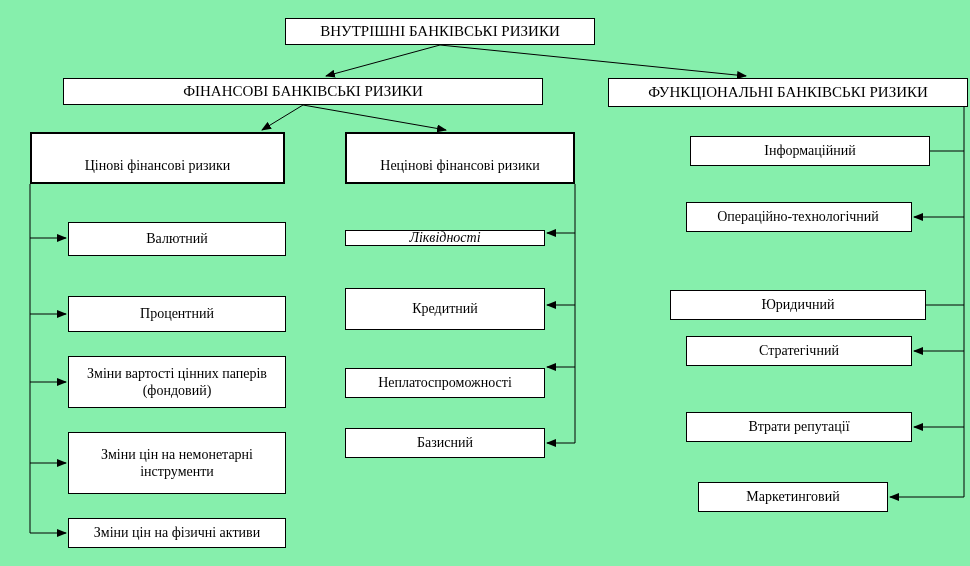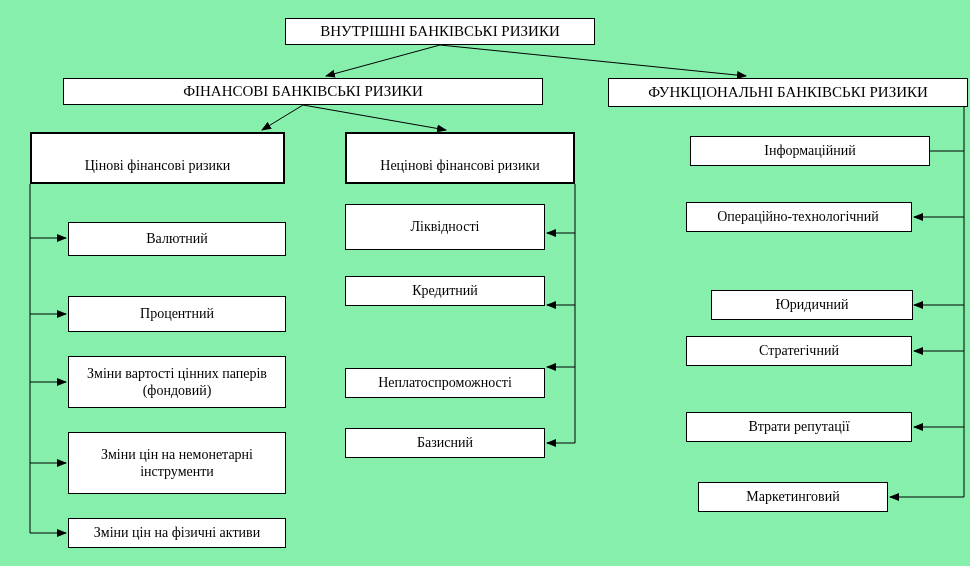--- a/index.html
+++ b/index.html
@@ -95,25 +95,25 @@
 
   <div class="box group" style="left:30px; top:132px; width:255px; height:52px;">Цінові фінансові ризики</div>
   <div class="box group" style="left:345px; top:132px; width:230px; height:52px;">Нецінові фінансові ризики</div>
 
   <div class="box" style="left:68px; top:222px; width:218px; height:34px;">Валютний</div>
   <div class="box" style="left:68px; top:296px; width:218px; height:36px;">Процентний</div>
   <div class="box" style="left:68px; top:356px; width:218px; height:52px;">Зміни вартості цінних паперів (фондовий)</div>
   <div class="box" style="left:68px; top:432px; width:218px; height:62px;">Зміни цін на немонетарні інструменти</div>
   <div class="box" style="left:68px; top:518px; width:218px; height:30px;">Зміни цін на фізичні активи</div>
 
-  <div class="box" style="left:345px; top:204px; width:200px; height:46px;">Ліквідності</div>
-  <div class="box" style="left:345px; top:276px; width:200px; height:30px;">Кредитний</div>
+  <div class="box" style="left:345px; top:230px; width:200px; height:16px;font-style:italic;">Ліквідності</div>
+  <div class="box" style="left:345px; top:288px; width:200px; height:42px;">Кредитний</div>
   <div class="box" style="left:345px; top:352px; width:200px; height:30px;margin-top:16px;">Неплатоспроможності</div>
   <div class="box" style="left:345px; top:428px; width:200px; height:30px;">Базисний</div>
 
   <div class="box" style="left:690px; top:136px; width:240px; height:30px;">Інформаційний</div>
   <div class="box" style="left:686px; top:202px; width:226px; height:30px;padding-left:6px;">Операційно-технологічний</div>
-  <div class="box" style="left:711px; top:290px; width:202px; height:30px;">Юридичний</div>
+  <div class="box" style="left:670px; top:290px; width:256px; height:30px;">Юридичний</div>
   <div class="box" style="left:686px; top:336px; width:226px; height:30px;">Стратегічний</div>
   <div class="box" style="left:686px; top:412px; width:226px; height:30px;">Втрати репутації</div>
   <div class="box" style="left:698px; top:482px; width:190px; height:30px;">Маркетинговий</div>
 
 </div>
 
 </body></html>

